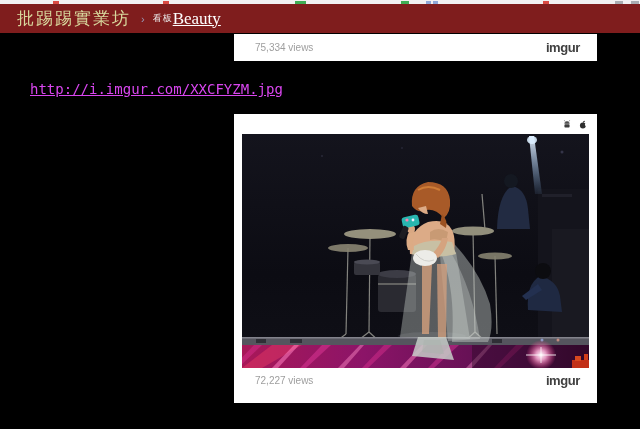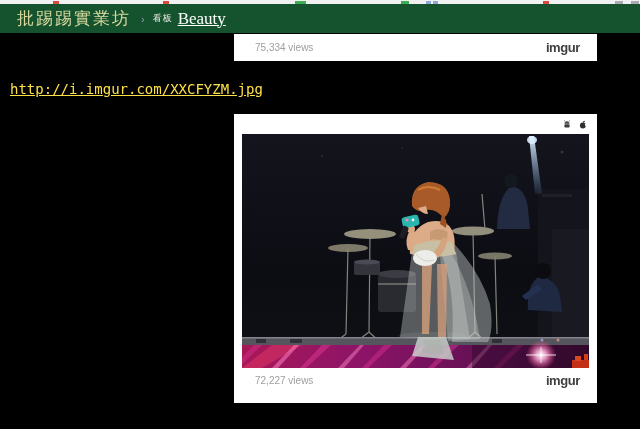--- a/index.html
+++ b/index.html
@@ -9,21 +9,21 @@
   
   .browser-strip{position:absolute;left:0;top:0;width:640px;height:4px;background:#f1f1f2;}
   .browser-strip i{position:absolute;bottom:0;height:3px;display:block;}
 
   
   .site-header{position:absolute;left:0;top:4px;width:640px;height:29px;background:#1c1c7c;
                display:flex;align-items:center;padding-left:17px;box-sizing:border-box;}
   .site-title{font-family:"Liberation Serif","DejaVu Serif",serif;font-size:17px;
               letter-spacing:2px;color:#d9d99e;cursor:pointer;}
   .crumb-sep{font-size:11px;color:#9a9ab8;margin:0 8px 0 10px;}
-  .board-label{font-size:9px;color:#ececec;margin-right:5px;letter-spacing:1px;}
+  .board-label{font-size:9px;color:#ececec;letter-spacing:1px;}
   .board-name{font-family:"Liberation Serif","DejaVu Serif",serif;font-size:17px;color:#ffffff;cursor:pointer;text-decoration:underline;}
 
   
   .term-link{position:absolute;left:10px;top:81px;font-family:"DejaVu Sans Mono","Liberation Mono",monospace;
              font-size:14px;color:#cfcfcf;text-decoration:underline;cursor:pointer;white-space:nowrap;}
 
   
   .embed-card{position:absolute;left:234px;width:363px;background:#fff;box-sizing:border-box;}
   .card1{top:34px;height:27px;}
   .card2{top:114px;height:289px;}
@@ -47,28 +47,28 @@
       <i style="left: 163px; width: 6px; background: rgb(217, 74, 67);"></i>
       <i style="left: 295px; width: 11px; background: rgb(63, 174, 85);"></i>
       <i style="left: 401px; width: 8px; background: rgb(63, 174, 85);"></i>
       <i style="left: 426px; width: 5px; background: rgb(143, 168, 216);"></i>
       <i style="left: 433px; width: 5px; background: rgb(143, 168, 216);"></i>
       <i style="left: 543px; width: 6px; background: rgb(217, 74, 67);"></i>
       <i style="left: 615px; width: 8px; background: rgb(169, 173, 178);"></i>
       <i style="left: 631px; width: 8px; background: rgb(169, 173, 178);"></i>
     </div>
 
-  <div class="site-header" style="background: #14532d;">
+  <div class="site-header" style="background: #7f1d1d;">
     <span class="site-title" style="color: rgb(217, 217, 158);">批踢踢實業坊</span>
     <span class="crumb-sep">›</span>
     <span class="board-label">看板</span>
     <span class="board-name">Beauty</span>
   </div>
 
-  <a class="term-link" style="color: #fde047;">http://i.imgur.com/XXCFYZM.jpg</a>
+  <a class="term-link" style="color: #d946ef; margin-left: 20px;">http://i.imgur.com/XXCFYZM.jpg</a>
 
   <div class="embed-card card1">
     <div class="embed-footer">
       <span class="views">75,334 views</span>
       <span class="imgur-logo">imgur</span>
     </div>
   </div>
 
   <div class="embed-card card2">
     <div class="embed-topbar">

